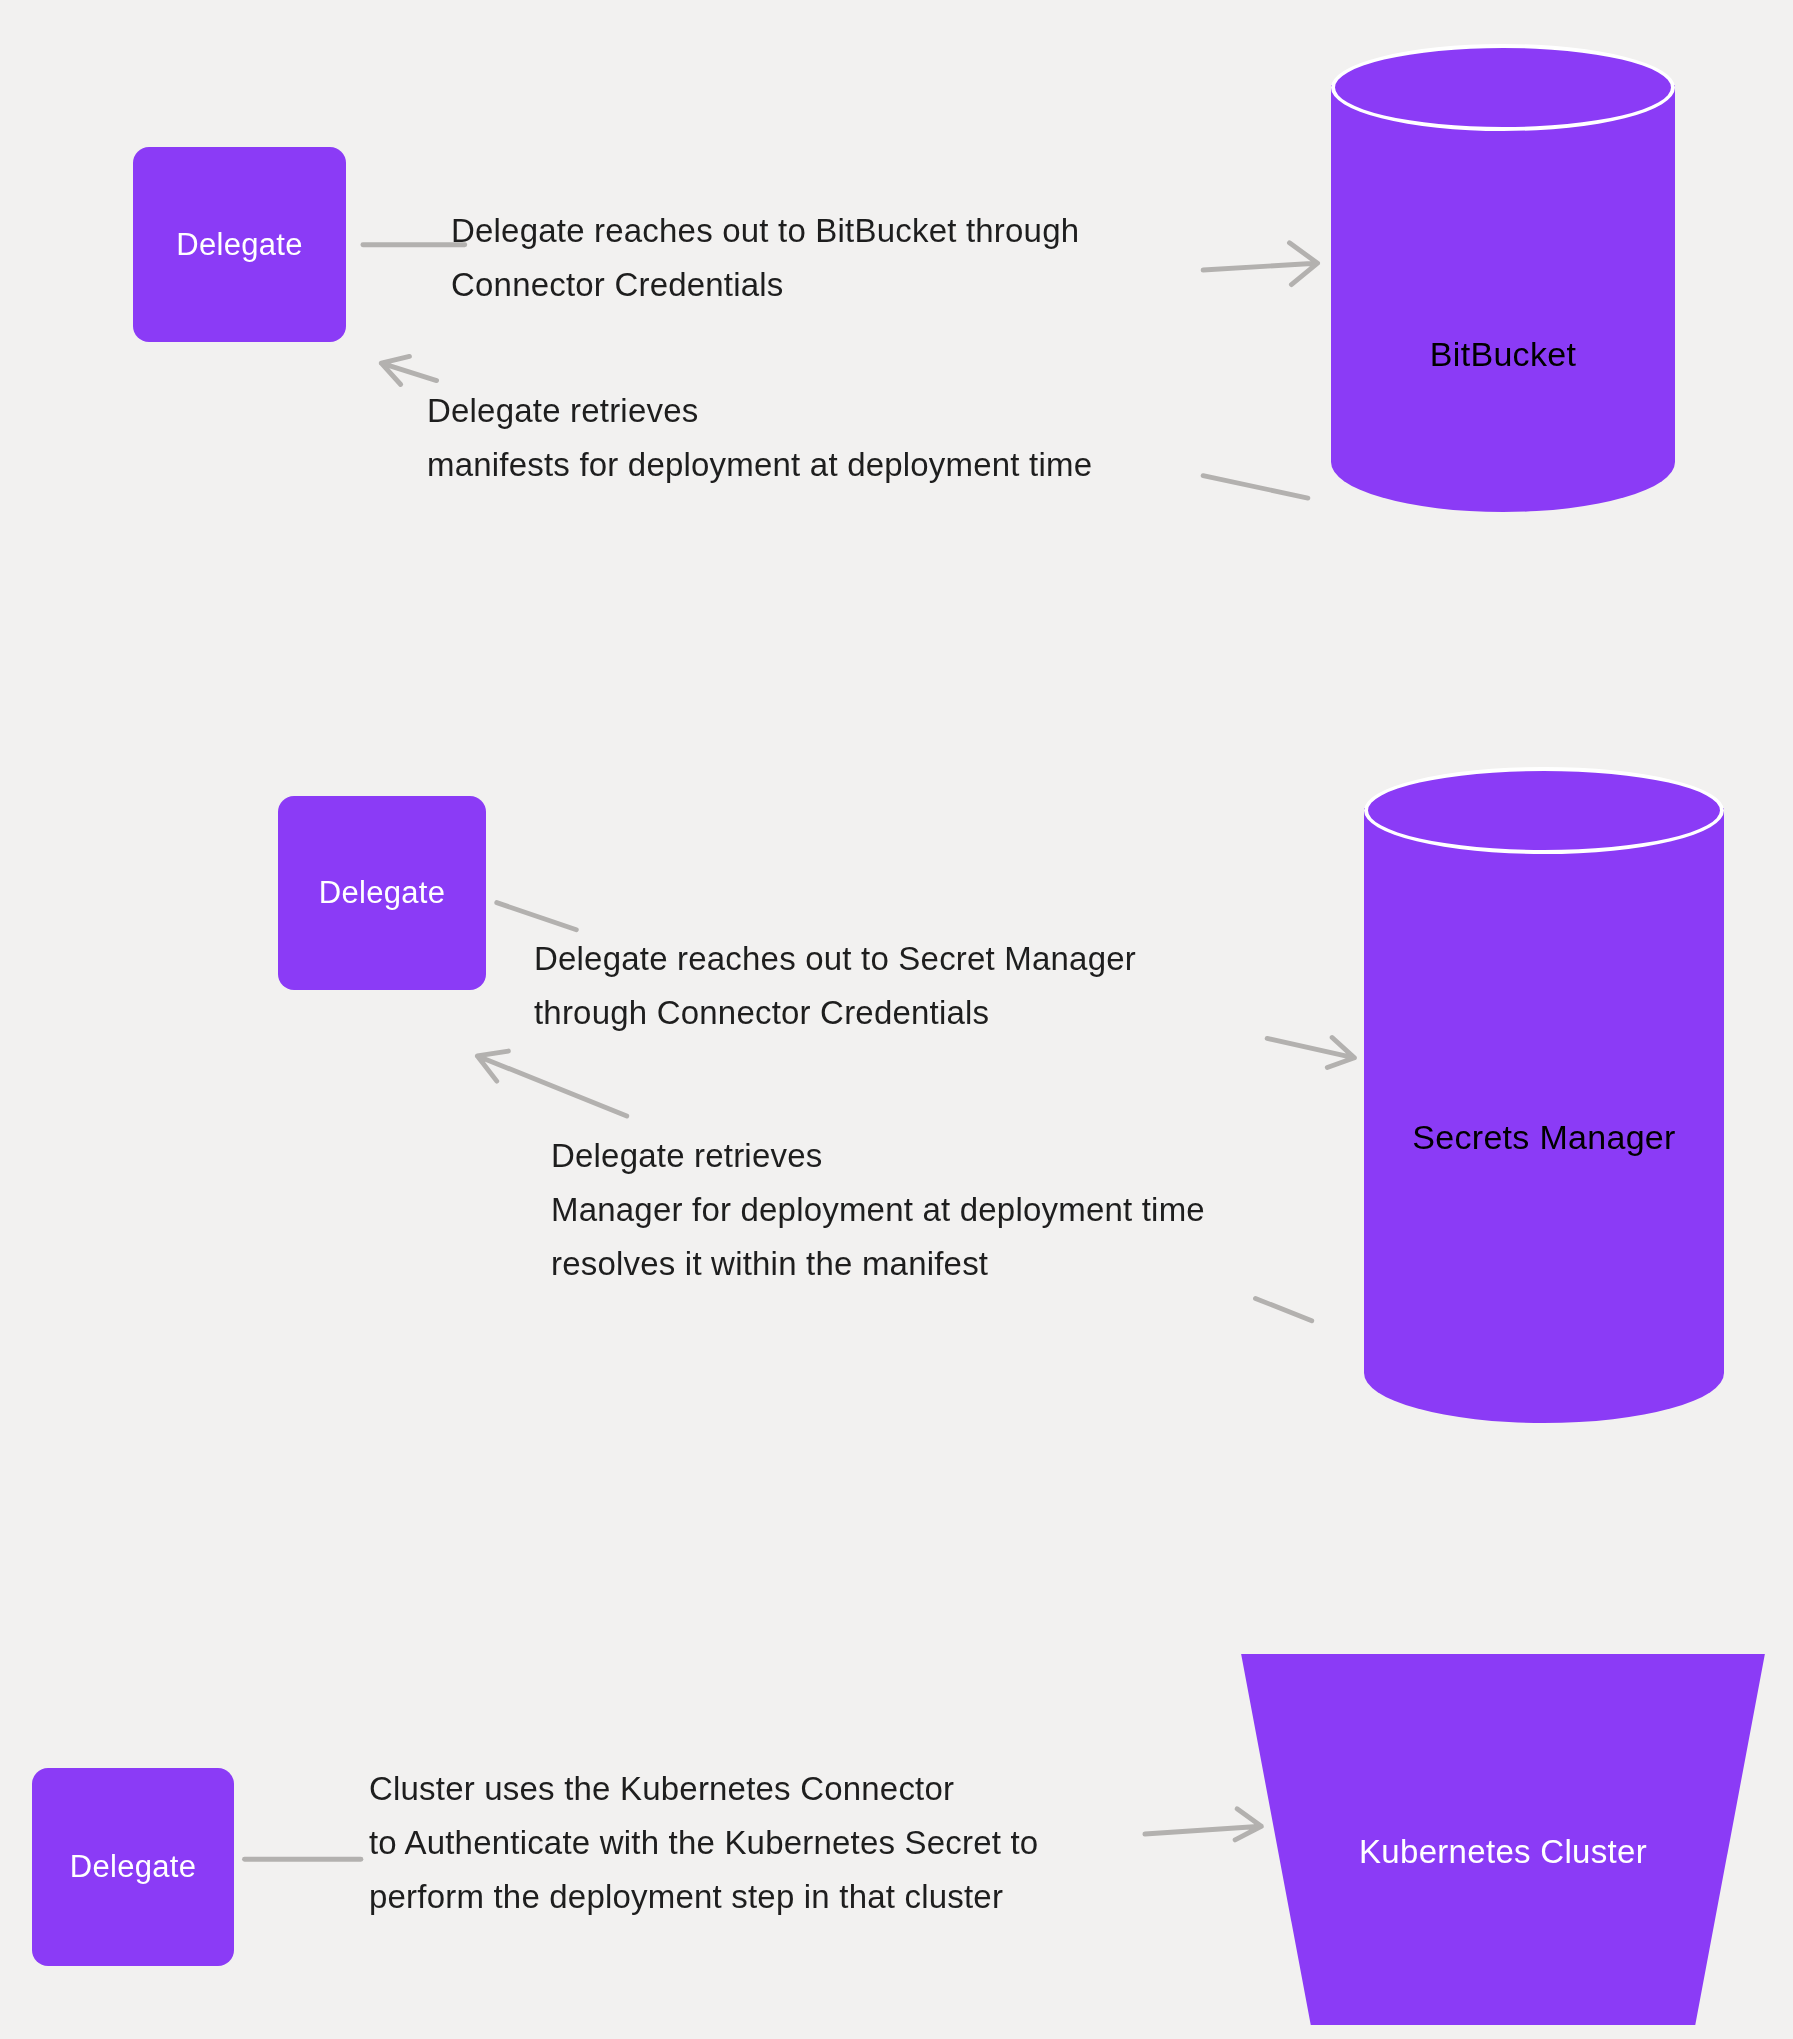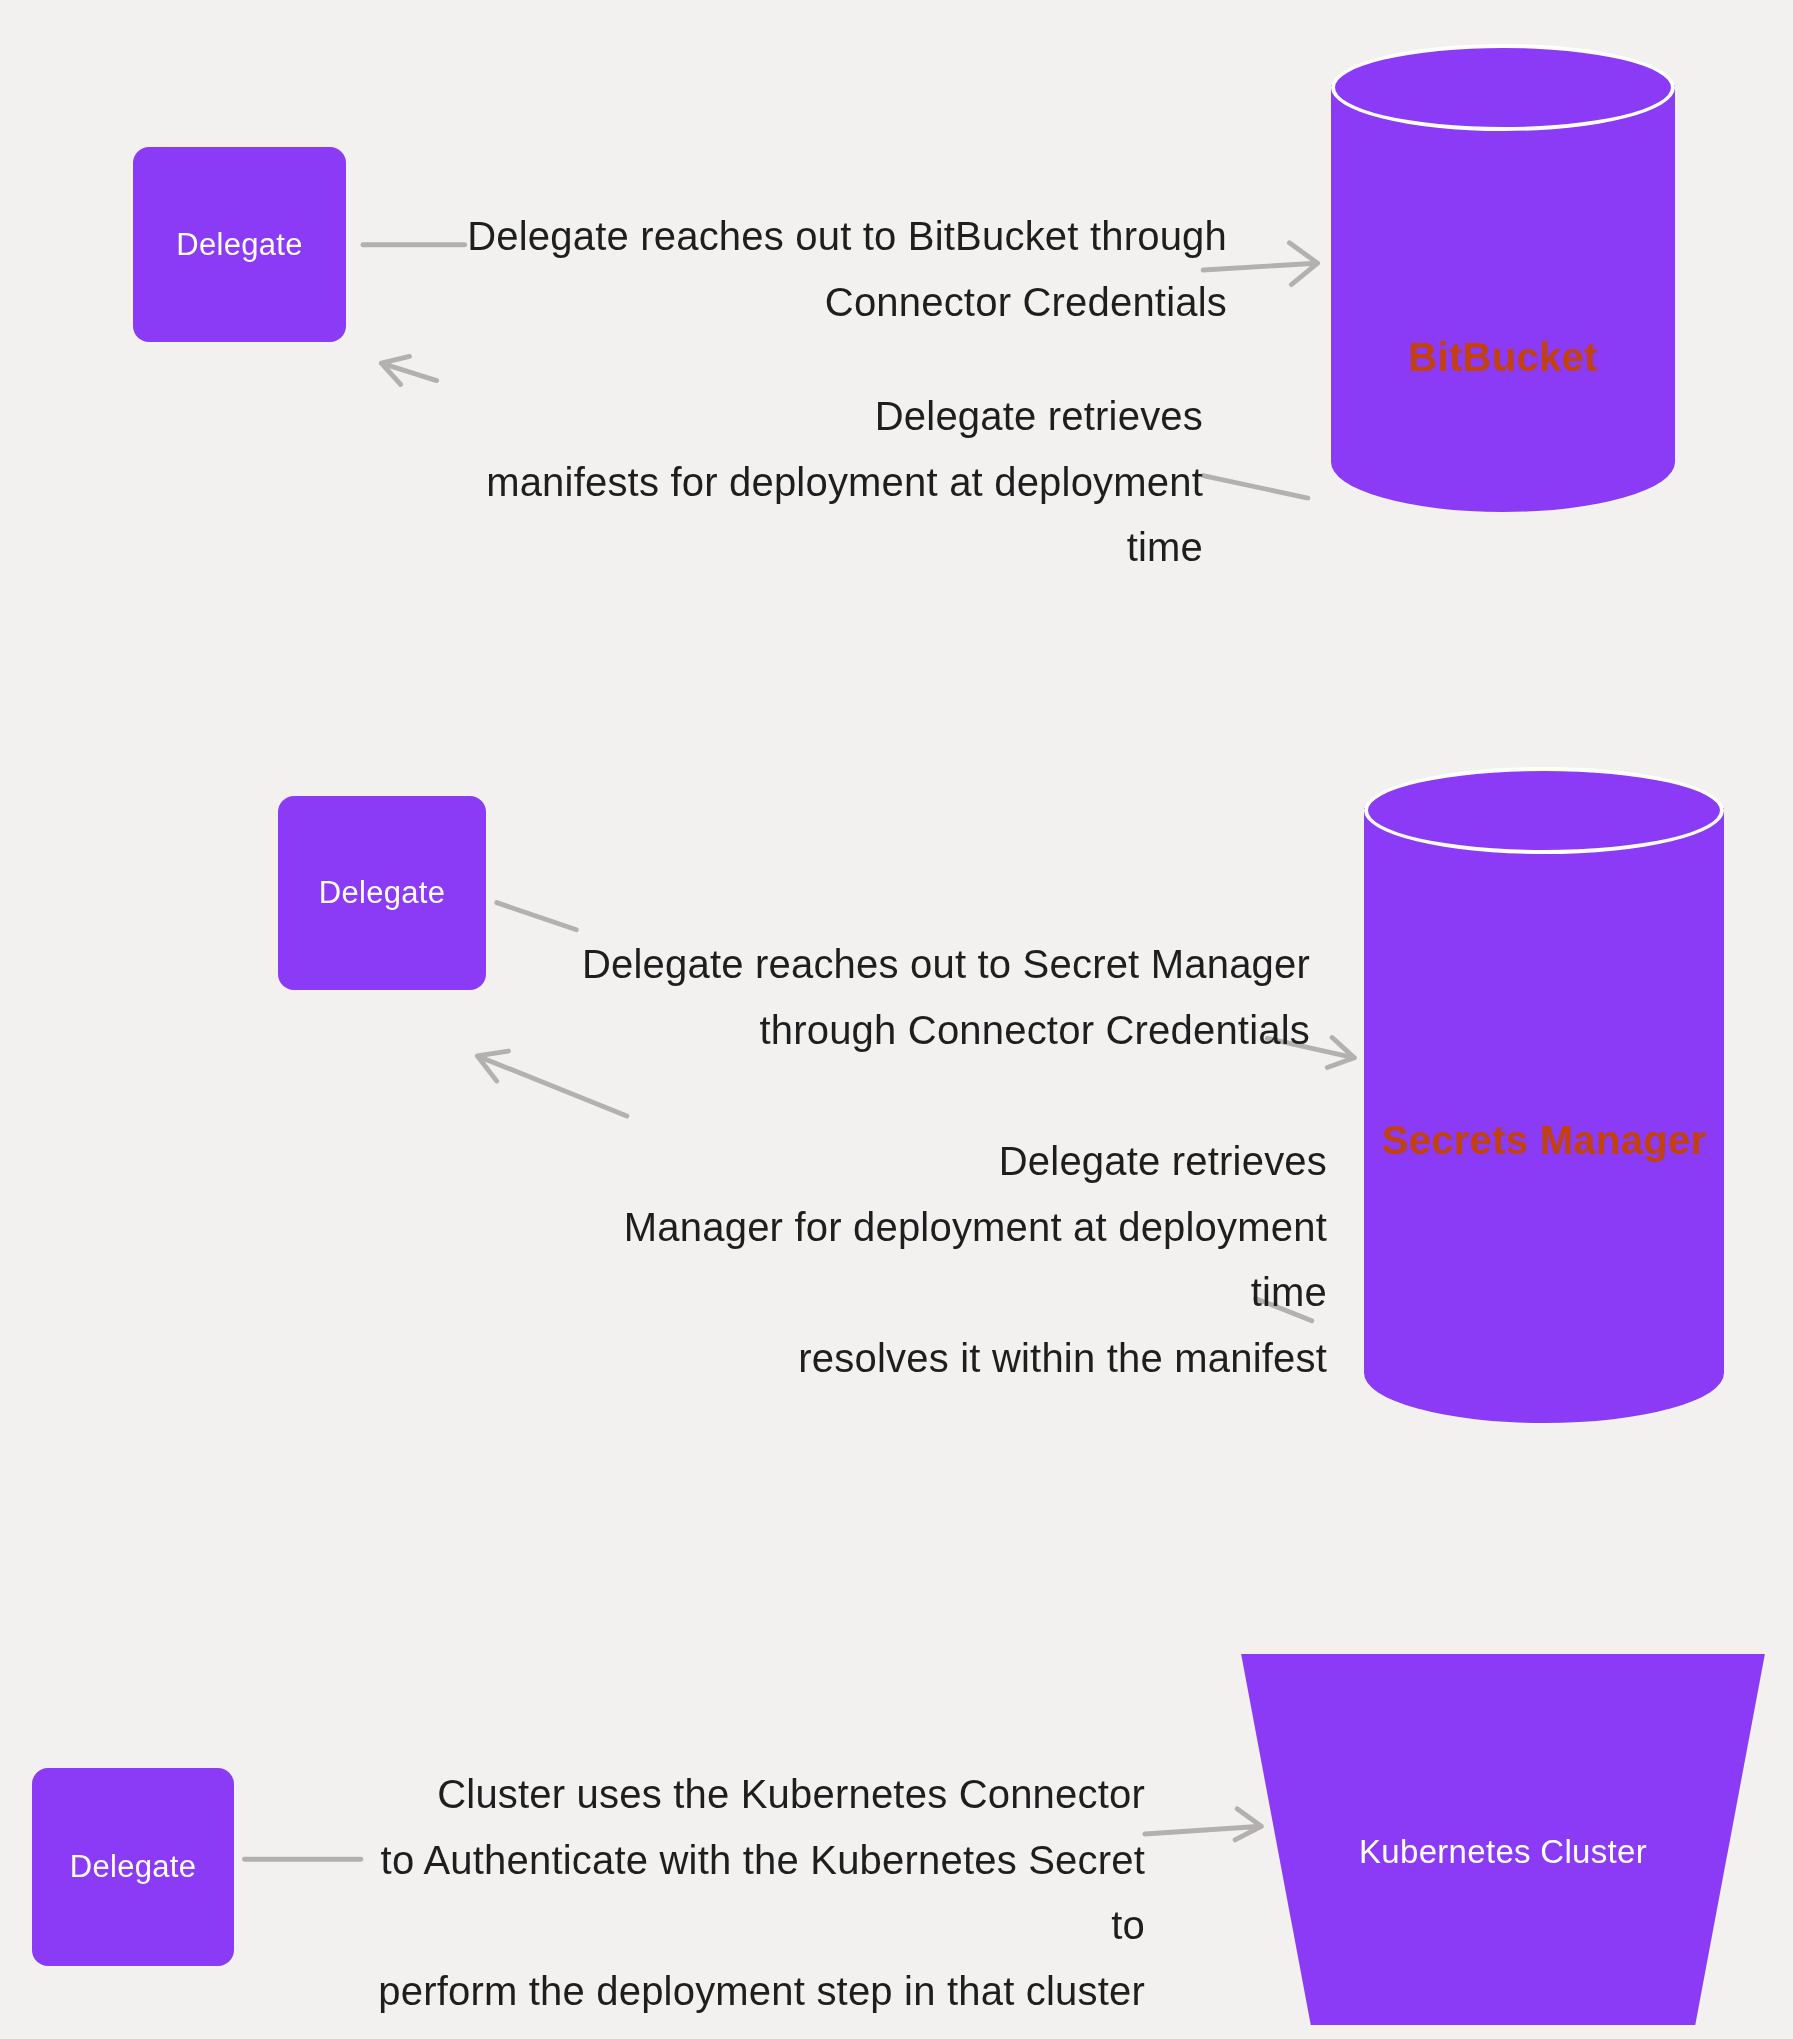--- a/index.html
+++ b/index.html
@@ -58,23 +58,23 @@
     height: 87px;
     background: var(--accent, #8b3bf6);
     border: 4.9px solid #ffffff;
     border-radius: 50%;
     box-sizing: border-box;
   }
   .cyl-label {
     position: absolute;
     left: 0; right: 0;
     text-align: center;
-    color: #c2410c;
-    font-size: 40px;
-    font-weight: 700;
+    color: #000000;
+    font-size: 34px;
+    font-weight: 400;
     letter-spacing: 0.3px;
   }
   #cylinder-bitbucket .cyl-label { top: 291px; }
   #cylinder-secrets   .cyl-label { top: 351px; }
 
   .trapezoid {
     position: absolute;
     left: 1233px; top: 1654px;
     width: 540px; height: 371px;
     background: var(--accent, #8b3bf6);
@@ -87,23 +87,23 @@
     text-align: center;
     color: #ffffff;
     font-size: 33px;
     font-weight: 500;
     letter-spacing: 0.3px;
     margin-top: 28px;
   }
 
   .text-block {
     position: absolute;
-    text-align: right;
+    text-align: left;
     color: var(--text, #1e1e1e);
-    font-size: 40px;
+    font-size: 33px;
     font-weight: 500;
     line-height: 1.64;
     letter-spacing: 0.2px;
   }
   #text-s1-request  { left: 451px; top: 204px;  width: 776px; }
   #text-s1-response { left: 427px; top: 384px;  width: 776px; }
   #text-s2-request  { left: 534px; top: 932px;  width: 776px; }
   #text-s2-response { left: 551px; top: 1129px; width: 776px; }
   #text-s3-request  { left: 369px; top: 1762px; width: 776px; }
 </style>

